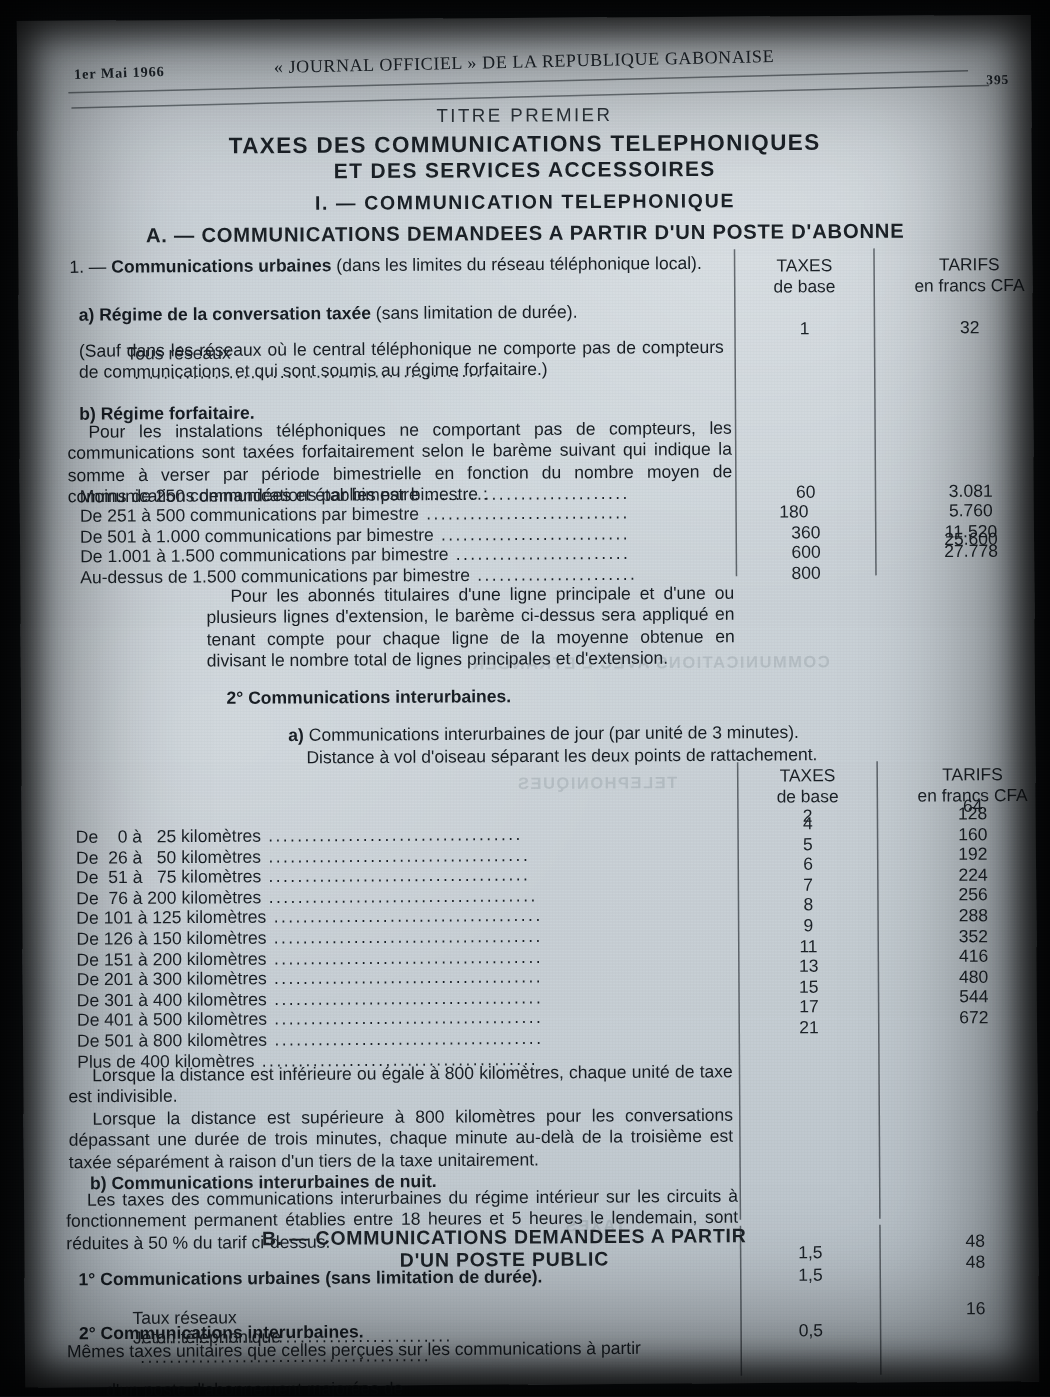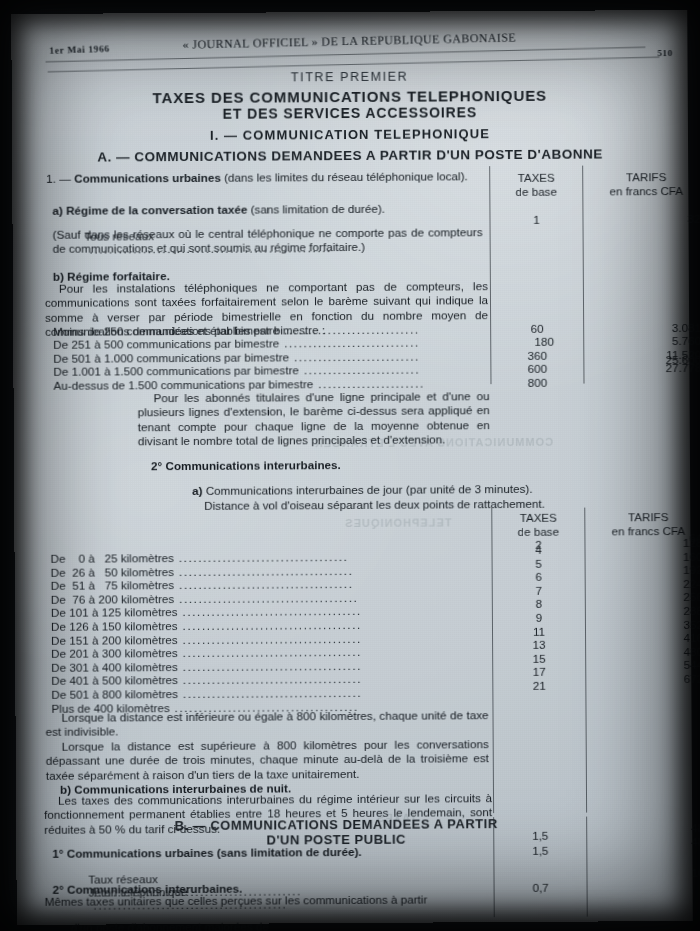--- a/index.html
+++ b/index.html
@@ -82,21 +82,21 @@
   
   .tx{position:absolute;font-size:11.7px;line-height:14.4px;color:#161c22;}
   .tx b{font-weight:bold;}
   .lead{display:inline-block;}
   .just{text-align:justify;}
 
   
   .vrule{position:absolute;width:1px;background:rgba(26,32,38,.62);}
   
   .col-tax{position:absolute;width:78px;text-align:center;font-size:11.7px;}
-  .col-tar{position:absolute;width:108px;text-align:right;font-size:11.7px;}
+  .col-tar{position:absolute;width:108px;text-align:center;font-size:11.7px;}
   .colhead{font-size:11.6px;line-height:13.6px;text-align:center;}
 
   .dots{letter-spacing:1.6px;}
   .rowline{position:absolute;font-size:11.7px;white-space:pre;}
 
   
   .ghost{
     position:absolute;color:rgba(70,80,90,.16);font-size:11px;
     letter-spacing:1px;transform:scaleX(-1);pointer-events:none;
     font-weight:bold;
@@ -105,21 +105,21 @@
 </head>
 <body>
 
 <div id="photo">
   <div id="page">
     <div id="content">
 
       <div class="rule" id="rule1"></div>
       <div class="runhead" id="rh-date">1er Mai 1966</div>
       <div class="runhead" id="rh-title">« JOURNAL OFFICIEL » DE LA REPUBLIQUE GABONAISE</div>
-      <div class="runhead" id="rh-page">510</div>
+      <div class="runhead" id="rh-page">395</div>
       <div class="rule" id="rule2"></div>
 
       <div class="ctr h-titre">TITRE PREMIER</div>
       <div class="ctr h-main1">TAXES  DES  COMMUNICATIONS  TELEPHONIQUES</div>
       <div class="ctr h-main2">ET DES SERVICES ACCESSOIRES</div>
       <div class="ctr h-sec1">I. — COMMUNICATION TELEPHONIQUE</div>
       <div class="ctr h-secA">A. — COMMUNICATIONS DEMANDEES A PARTIR D'UN POSTE D'ABONNE</div>
 
       <div class="vrule" style="left:477px;top:155px;height:218px;"></div>
       <div class="vrule" style="left:570px;top:155px;height:218px;"></div>
@@ -165,21 +165,21 @@
         <b>b)</b>
         <b>Régime forfaitaire.</b>
       </div>
       <div class="tx just" style="left:32px;top:268px;width:443px;text-indent:14px;">Pour les instalations téléphoniques ne comportant pas de compteurs, les communications sont taxées forfaitairement selon le barème suivant qui indique la somme à verser par période bimestrielle en fonction du nombre moyen de communications demandées et établies par bimestre :</div>
 
       <div id="forfait-rows">
           <div class="rowline" style="left: 40px; top: 311px;"><span>Moins de 250 communications par bimestre</span><span class="dots"> ............................</span></div>
           <div class="col-tax" style="left: 485px; top: 311px;">60</div>
           <div class="col-tar" style="left: 580px; top: 311px;">3.081</div>
           <div class="rowline" style="left: 40px; top: 324.4px;"><span>De 251 à 500 communications par bimestre</span><span class="dots"> ............................</span></div>
-          <div class="col-tax" style="left: 492px; top: 324.4px;">180</div>
+          <div class="col-tax" style="left: 477px; top: 324.4px;">180</div>
           <div class="col-tar" style="left: 580px; top: 324.4px;">5.760</div>
           <div class="rowline" style="left: 40px; top: 337.8px;"><span>De 501 à 1.000 communications par bimestre</span><span class="dots"> ..........................</span></div>
           <div class="col-tax" style="left: 485px; top: 337.8px;">360</div>
           <div class="col-tar" style="left: 580px; top: 337.8px;">11.520</div>
           <div class="rowline" style="left: 40px; top: 351.2px;"><span>De 1.001 à 1.500 communications par bimestre</span><span class="dots"> ........................</span></div>
           <div class="col-tax" style="left: 485px; top: 351.2px;">600</div>
           <div class="col-tar" style="left: 580px; top: 351.2px;">27.778</div>
           <div class="rowline" style="left: 40px; top: 364.6px;"><span>Au-dessus de 1.500 communications par bimestre</span><span class="dots"> ......................</span></div>
           <div class="col-tax" style="left: 485px; top: 364.6px;">800</div>
           <div class="col-tar" style="left: 580px; top: 343px;">25.600</div>
@@ -280,21 +280,21 @@
 
       <div class="tx" style="left:36px;top:869px;">
         <b>2°</b>
         <b>Communications interurbaines.</b>
       </div>
       <div class="tx" style="left:28px;top:881px;width:448px;">Mêmes taxes unitaires que celles perçues sur les communications à partir</div>
       <div class="rowline" style="left:28px;top:894px;">
         <span>d'un poste d'abonnement majorées de</span>
         
       </div>
-      <div class="col-tax" style="left:485px;top:870px;">0,7</div>
+      <div class="col-tax" style="left:485px;top:870px;">0,5</div>
 
       <div class="ghost" style="left:300px;top:425px;">COMMUNICATIONS AVEC L ETRANGER</div>
       <div class="ghost" style="left:330px;top:505px;">TELEPHONIQUES</div>
       <div class="ghost" style="left:360px;top:800px;">TAXES</div>
 
     </div>
   </div>
   <div id="grain"></div>
   <div id="vignette"></div>
 </div>

